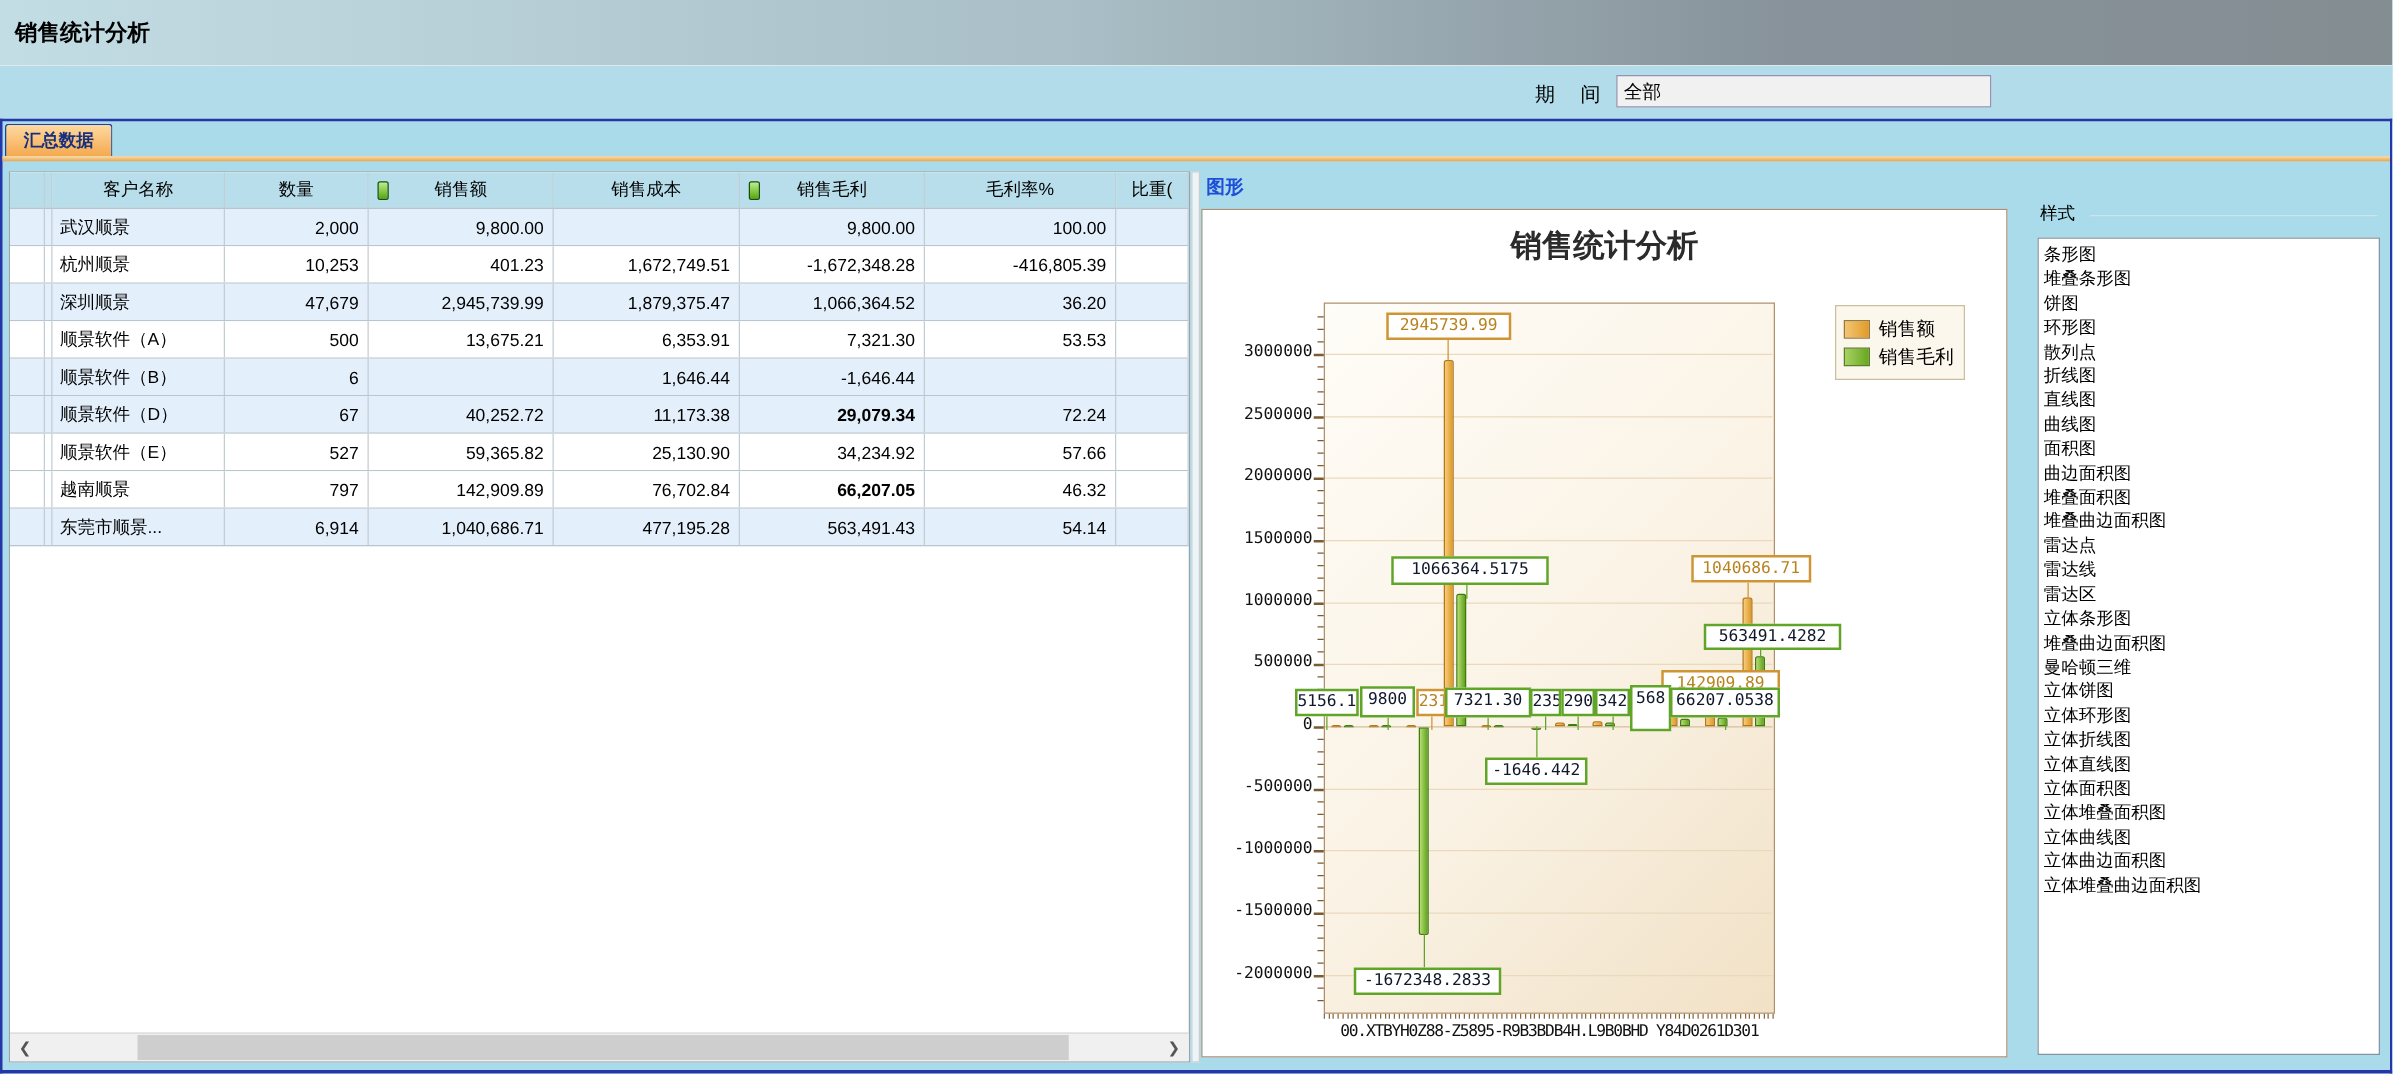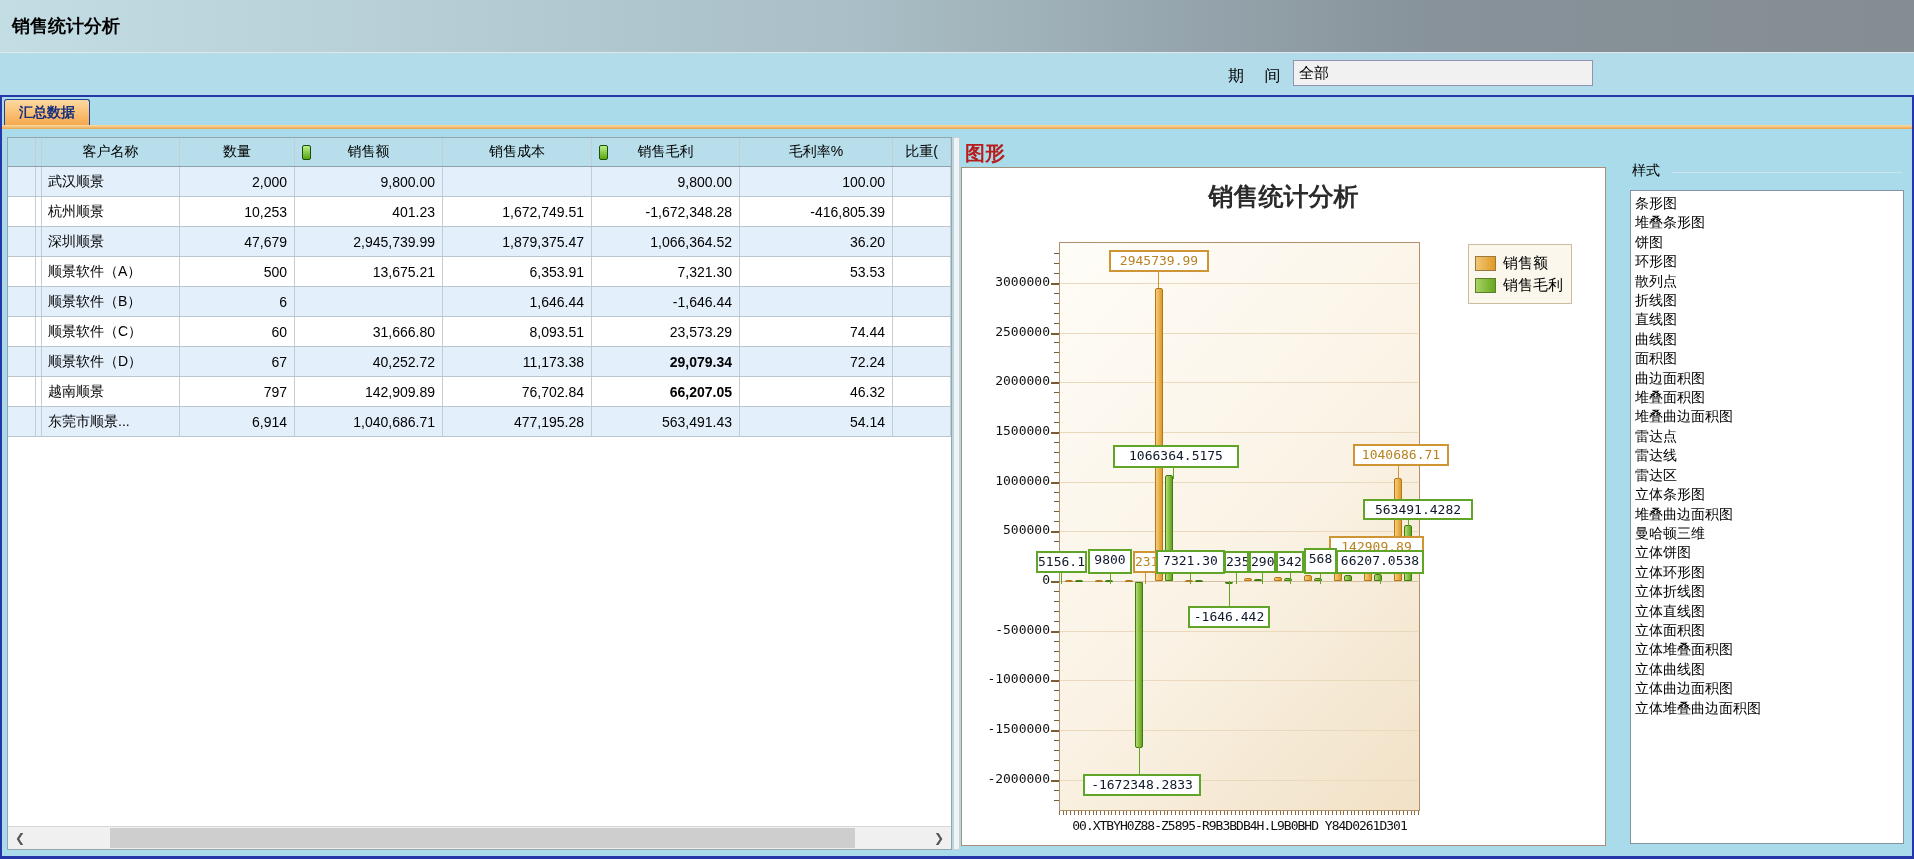--- a/index.html
+++ b/index.html
@@ -40,21 +40,21 @@
   .hicon{position:absolute;left:7px;top:7px;width:7px;height:13px;border:1px solid #1d4d08;border-radius:2px;
     background:linear-gradient(180deg,#b9f08b,#56a60d);}
   
   .hscroll{position:absolute;left:0;bottom:0;width:943px;height:22px;background:#f0f0f0;border-top:1px solid #d8d8d8;}
   .scroll-btn{position:absolute;top:0;width:20px;height:22px;text-align:center;line-height:22px;
     font-size:12px;color:#555;}
   .sb-left{left:2px;} .sb-right{right:2px;}
   .scroll-thumb{position:absolute;left:102px;top:1px;width:745px;height:20px;background:#cecece;}
   .vsliver{position:absolute;left:953px;top:137px;width:7px;height:713px;background:#eef3f5;border:1px solid #c6d0d6;box-sizing:border-box;}
   
-  .chart-group-label{position:absolute;left:965px;top:140px;font-size:20px;font-weight:bold;color:#b91c1c;}
+  .chart-group-label{position:absolute;left:965px;top:140px;font-size:15px;font-weight:bold;color:#1d4ed8;}
   .chart-box{position:absolute;left:961px;top:167px;width:645px;height:679px;box-sizing:border-box;
     background:#fff;border:1px solid #a5917b;}
   .chart-title{position:absolute;left:0;top:12px;width:100%;text-align:center;
     font-family:"DejaVu Serif",serif;font-weight:bold;font-size:25px;color:#2b2b2b;}
   .plot{position:absolute;left:97px;top:74px;width:359px;height:567px;box-sizing:content-box;
     border:1px solid #b0906a;
     background:linear-gradient(135deg,#fffdf8 0%,#faf2e4 55%,#f1e1c6 100%);}
   .gridline{position:absolute;height:1px;background:#ead9bd;}
   .ytick-label{position:absolute;left:0;width:88px;text-align:right;
     font:13px "DejaVu Sans Mono",monospace;color:#111;}
@@ -180,40 +180,40 @@
         <div class="g-cell" style="flex: 0 0 28px;"></div>
         <div class="g-cell" style="flex: 0 0 6px;"></div>
         <div class="g-cell c-name" style="flex: 0 0 138px;">顺景软件（B）</div>
         <div class="g-cell c-num" style="flex: 0 0 115px;">6</div>
         <div class="g-cell c-num" style="flex: 0 0 148px;"></div>
         <div class="g-cell c-num" style="flex: 0 0 149px;">1,646.44</div>
         <div class="g-cell c-num" style="flex: 0 0 148px;">-1,646.44</div>
         <div class="g-cell c-num" style="flex: 0 0 153px;"></div>
         <div class="g-cell c-num" style="flex: 0 0 58px;"></div>
       </div>
-      <div class="g-row">
-        <div class="g-cell" style="flex: 0 0 28px;"></div>
-        <div class="g-cell" style="flex: 0 0 6px;"></div>
-        <div class="g-cell c-name" style="flex: 0 0 138px;">顺景软件（C）</div>
-        <div class="g-cell c-num" style="flex: 0 0 115px;">60</div>
-        <div class="g-cell c-num" style="flex: 0 0 148px;">31,666.80</div>
-        <div class="g-cell c-num" style="flex: 0 0 149px;">8,093.51</div>
-        <div class="g-cell c-num" style="flex: 0 0 148px;">23,573.29</div>
-        <div class="g-cell c-num" style="flex: 0 0 153px;">74.44</div>
-        <div class="g-cell c-num" style="flex: 0 0 58px;"></div>
-      </div>
       <div class="g-row alt">
         <div class="g-cell" style="flex: 0 0 28px;"></div>
         <div class="g-cell" style="flex: 0 0 6px;"></div>
         <div class="g-cell c-name" style="flex: 0 0 138px;">顺景软件（D）</div>
         <div class="g-cell c-num" style="flex: 0 0 115px;">67</div>
         <div class="g-cell c-num" style="flex: 0 0 148px;">40,252.72</div>
         <div class="g-cell c-num" style="flex: 0 0 149px;">11,173.38</div>
         <div class="g-cell c-num" style="flex: 0 0 148px; font-weight: bold;">29,079.34</div>
         <div class="g-cell c-num" style="flex: 0 0 153px;">72.24</div>
+        <div class="g-cell c-num" style="flex: 0 0 58px;"></div>
+      </div>
+      <div class="g-row">
+        <div class="g-cell" style="flex: 0 0 28px;"></div>
+        <div class="g-cell" style="flex: 0 0 6px;"></div>
+        <div class="g-cell c-name" style="flex: 0 0 138px;">顺景软件（E）</div>
+        <div class="g-cell c-num" style="flex: 0 0 115px;">527</div>
+        <div class="g-cell c-num" style="flex: 0 0 148px;">59,365.82</div>
+        <div class="g-cell c-num" style="flex: 0 0 149px;">25,130.90</div>
+        <div class="g-cell c-num" style="flex: 0 0 148px;">34,234.92</div>
+        <div class="g-cell c-num" style="flex: 0 0 153px;">57.66</div>
         <div class="g-cell c-num" style="flex: 0 0 58px;"></div>
       </div>
       <div class="g-row">
         <div class="g-cell" style="flex: 0 0 28px;"></div>
         <div class="g-cell" style="flex: 0 0 6px;"></div>
         <div class="g-cell c-name" style="flex: 0 0 138px;">越南顺景</div>
         <div class="g-cell c-num" style="flex: 0 0 115px; text-align: right;">797</div>
         <div class="g-cell c-num" style="flex: 0 0 148px;">142,909.89</div>
         <div class="g-cell c-num" style="flex: 0 0 149px;">76,702.84</div>
         <div class="g-cell c-num" style="flex: 0 0 148px; font-weight: bold;">66,207.05</div>
@@ -469,21 +469,21 @@
       <div class="callout s0" style="left: 171px; top: 383px; width: 24px; height: 22px;">231</div>
       <div class="leader s1" style="left: 228px; top: 406px; height: 10px;"></div>
       <div class="callout s1" style="left: 194px; top: 382px; width: 69px; height: 24px;">7321.30</div>
       <div class="leader s1" style="left: 274px; top: 405px; height: 11px;"></div>
       <div class="callout s1" style="left: 262px; top: 383px; width: 25px; height: 22px;">235</div>
       <div class="leader s1" style="left: 300px; top: 405px; height: 11px;"></div>
       <div class="callout s1" style="left: 287px; top: 383px; width: 27px; height: 22px;">290</div>
       <div class="leader s1" style="left: 328px; top: 405px; height: 11px;"></div>
       <div class="callout s1" style="left: 314px; top: 383px; width: 28px; height: 22px;">342</div>
       <div class="leader s1" style="left: 358px; top: 406px; height: 10px;"></div>
-      <div class="callout s1" style="left: 342px; top: 380px; width: 33px; height: 26px;">568</div>
+      <div class="callout s1" style="left: 342px; top: 380px; width: 33px; height: 37px;">568</div>
       <div class="leader s1" style="left: 418px; top: 406px; height: 10px;"></div>
       <div class="callout s1" style="left: 374px; top: 382px; width: 88px; height: 24px;">66207.0538</div>
       <div class="leader s1" style="left: 267px; top: 413px; height: 25px;"></div>
       <div class="callout s1" style="left: 226px; top: 438px; width: 82px; height: 22px;">-1646.442</div>
       <div class="leader s1" style="left: 177px; top: 579px; height: 27px;"></div>
       <div class="callout s1" style="left: 121px; top: 606px; width: 118px; height: 22px;">-1672348.2833</div>
     </div>
 
   <div class="style-label">样式</div>
   <div class="style-line"></div>

